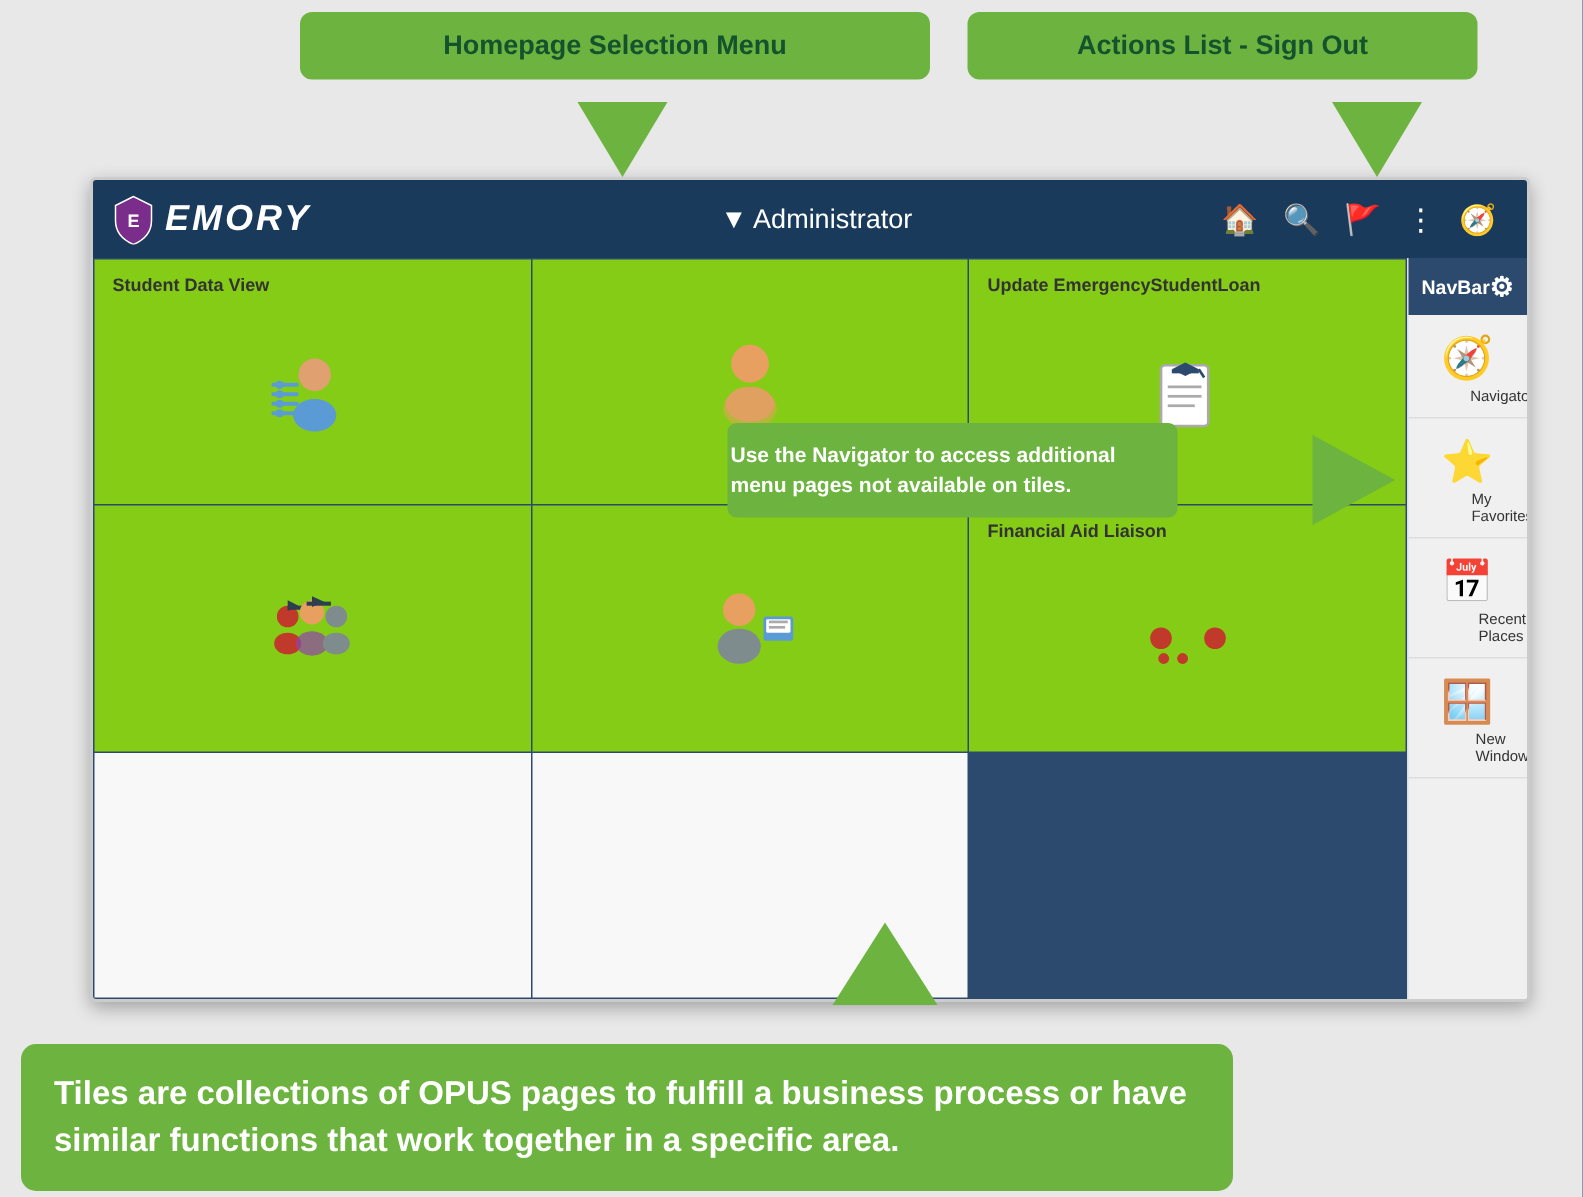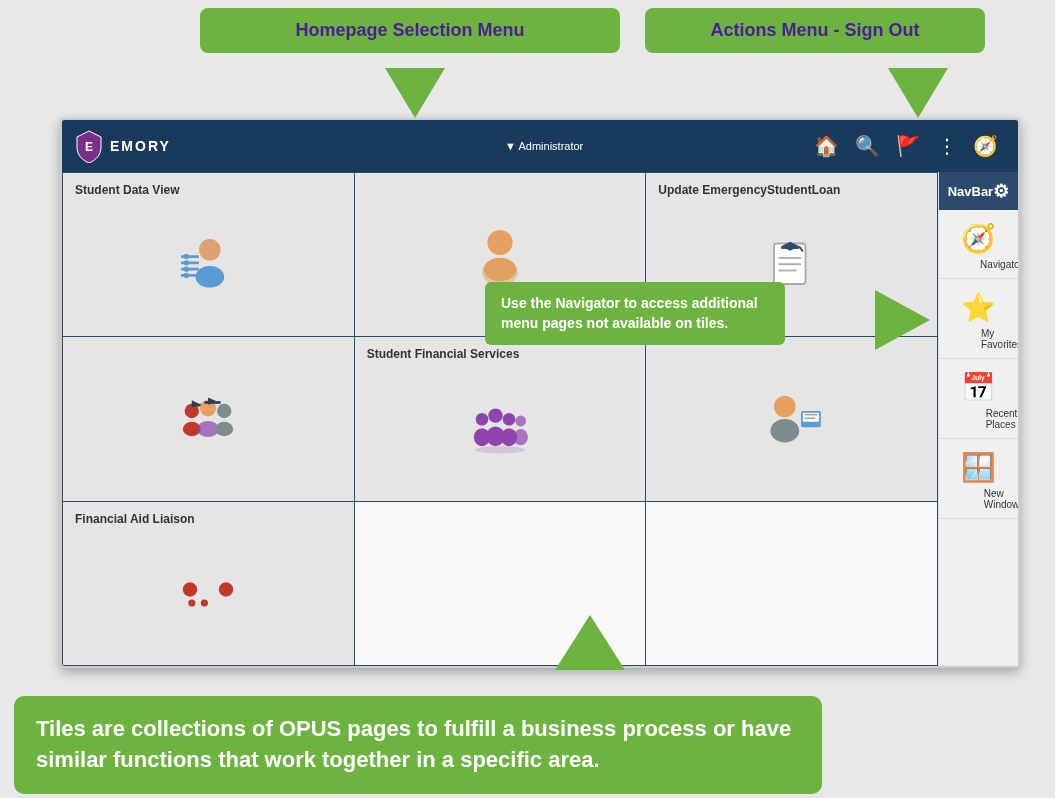--- a/index.html
+++ b/index.html
@@ -9,21 +9,21 @@
       width: 1055px;
       height: 798px;
       overflow: hidden;
       position: relative;
     }
 
     
     .annotation-bubble {
       position: absolute;
       background: #6db33f;
-      color: #4c1d95;
+      color: #14532d;
       font-size: 18px;
       font-weight: bold;
       padding: 12px 20px;
       border-radius: 8px;
       z-index: 10;
     }
     .annotation-bubble.homepage {
       top: 8px;
       left: 200px;
       width: 420px;
@@ -125,33 +125,34 @@
       align-items: center;
       gap: 6px;
       width: 200px;
     }
     .logo-shield {
       width: 30px;
       height: 34px;
     }
     .logo-text {
       color: white;
-      font-size: 14px;
+      font-size: 24px;
       font-weight: bold;
       letter-spacing: 2px;
+      font-style: italic;
     }
     .header-center {
       flex: 1;
       display: flex;
       justify-content: center;
       align-items: center;
     }
     .admin-btn {
       color: white;
-      font-size: 11px;
+      font-size: 18px;
       display: flex;
       align-items: center;
       gap: 5px;
       cursor: pointer;
     }
     .header-icons {
       display: flex;
       align-items: center;
       gap: 16px;
       margin-right: 8px;
@@ -173,21 +174,21 @@
       flex: 1;
       background: #2c4a6e;
       display: grid;
       grid-template-columns: repeat(3, 1fr);
       grid-template-rows: repeat(3, 1fr);
       gap: 1px;
       padding: 1px;
     }
 
     .tile {
-      background: #e5e5e5;
+      background: #84cc16;
       display: flex;
       flex-direction: column;
       padding: 10px 12px 8px;
       cursor: pointer;
       position: relative;
     }
     .tile-title {
       font-size: 12px;
       font-weight: bold;
       color: #333;
@@ -241,41 +242,41 @@
       margin-left: 46px;
     }
 
     
     .navigator-tooltip {
       position: absolute;
       background: #6db33f;
       color: white;
       font-size: 14px;
       font-weight: bold;
-      padding: 12px 16px;
+      padding: 12px 2px;
       border-radius: 6px;
       z-index: 15;
       width: 300px;
       top: 282px;
       left: 485px;
       line-height: 1.4;
     }
 
     .gear-icon {
       font-size: 18px;
       cursor: pointer;
       color: white;
     }
   </style>
 </head>
 <body>
 
 <div class="annotation-bubble homepage">Homepage Selection Menu</div>
 
-<div class="annotation-bubble actions">Actions Menu - Sign Out</div>
+<div class="annotation-bubble actions">Actions List - Sign Out</div>
 
 <div class="arrow-down-green homepage-arrow"></div>
 
 <div class="arrow-down-green actions-arrow"></div>
 
 <div class="app-container">
 
   <div class="header-bar">
     <div class="logo-area">
 
@@ -361,41 +362,20 @@
             <rect x="36" y="19" width="18" height="3" fill="#2c3e50"></rect>
             <polygon points="40,15 49,19 40,23" fill="#2c3e50"></polygon>
             <ellipse cx="40" cy="50" rx="12" ry="9" fill="#8e44ad" opacity="0.7"></ellipse>
 
             <circle cx="58" cy="30" r="8" fill="#7f8c8d"></circle>
             <ellipse cx="58" cy="50" rx="10" ry="8" fill="#7f8c8d"></ellipse>
           </svg>
         </div>
       </div>
 
-      <div class="tile">
-        <div class="tile-title">Student Financial Services</div>
-        <div class="tile-icon-area">
-          <svg viewBox="0 0 80 80" fill="none">
-
-            <circle cx="20" cy="28" r="7" fill="#8e44ad"></circle>
-            <ellipse cx="20" cy="48" rx="9" ry="10" fill="#8e44ad"></ellipse>
-
-            <circle cx="35" cy="24" r="8" fill="#8e44ad"></circle>
-            <ellipse cx="35" cy="47" rx="10" ry="11" fill="#8e44ad"></ellipse>
-
-            <circle cx="50" cy="28" r="7" fill="#8e44ad"></circle>
-            <ellipse cx="50" cy="48" rx="9" ry="10" fill="#8e44ad"></ellipse>
-
-            <circle cx="63" cy="30" r="6" fill="#8e44ad" opacity="0.7"></circle>
-            <ellipse cx="63" cy="48" rx="8" ry="9" fill="#8e44ad" opacity="0.7"></ellipse>
-
-            <ellipse cx="40" cy="62" rx="28" ry="4" fill="#8e44ad" opacity="0.2"></ellipse>
-          </svg>
-        </div>
-      </div>
 
       <div class="tile">
         <div class="tile-icon-area">
           <svg viewBox="0 0 80 80" fill="none">
 
             <circle cx="32" cy="25" r="12" fill="#e8a060"></circle>
             <ellipse cx="32" cy="52" rx="16" ry="13" fill="#7f8c8d"></ellipse>
 
             <rect x="50" y="30" width="22" height="18" rx="2" fill="#5b9bd5"></rect>
             <rect x="52" y="32" width="18" height="10" rx="1" fill="white"></rect>

